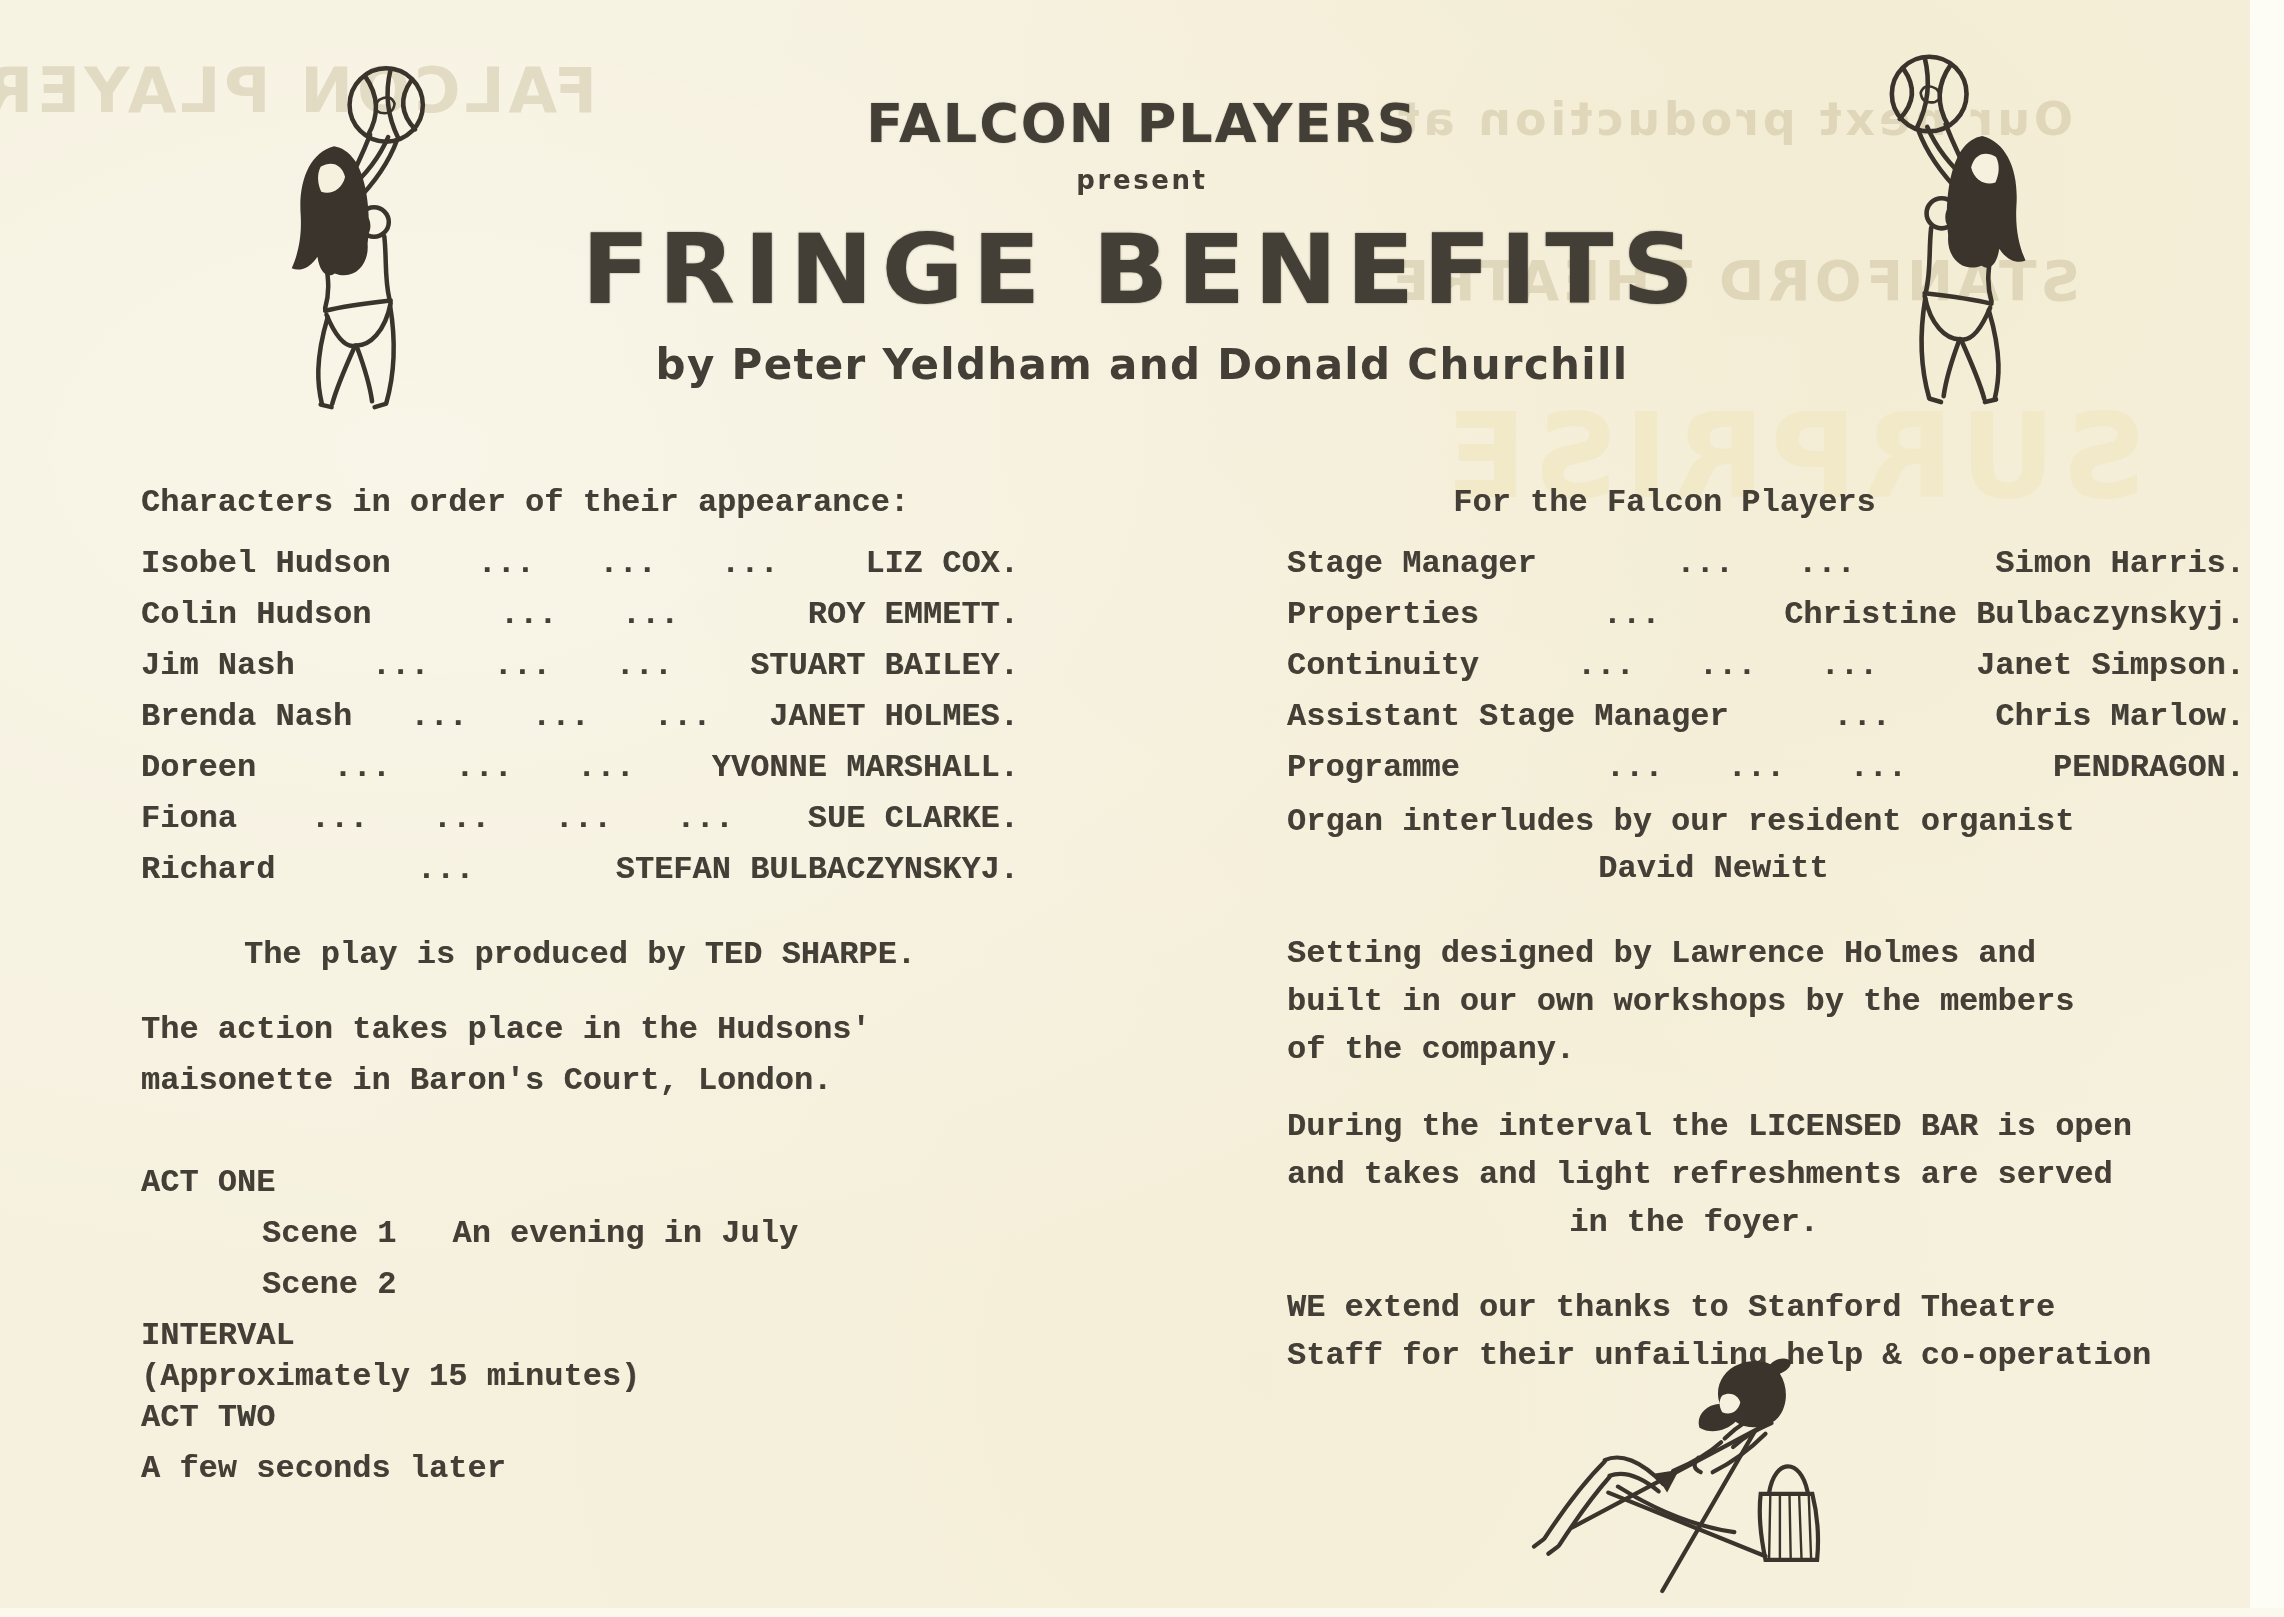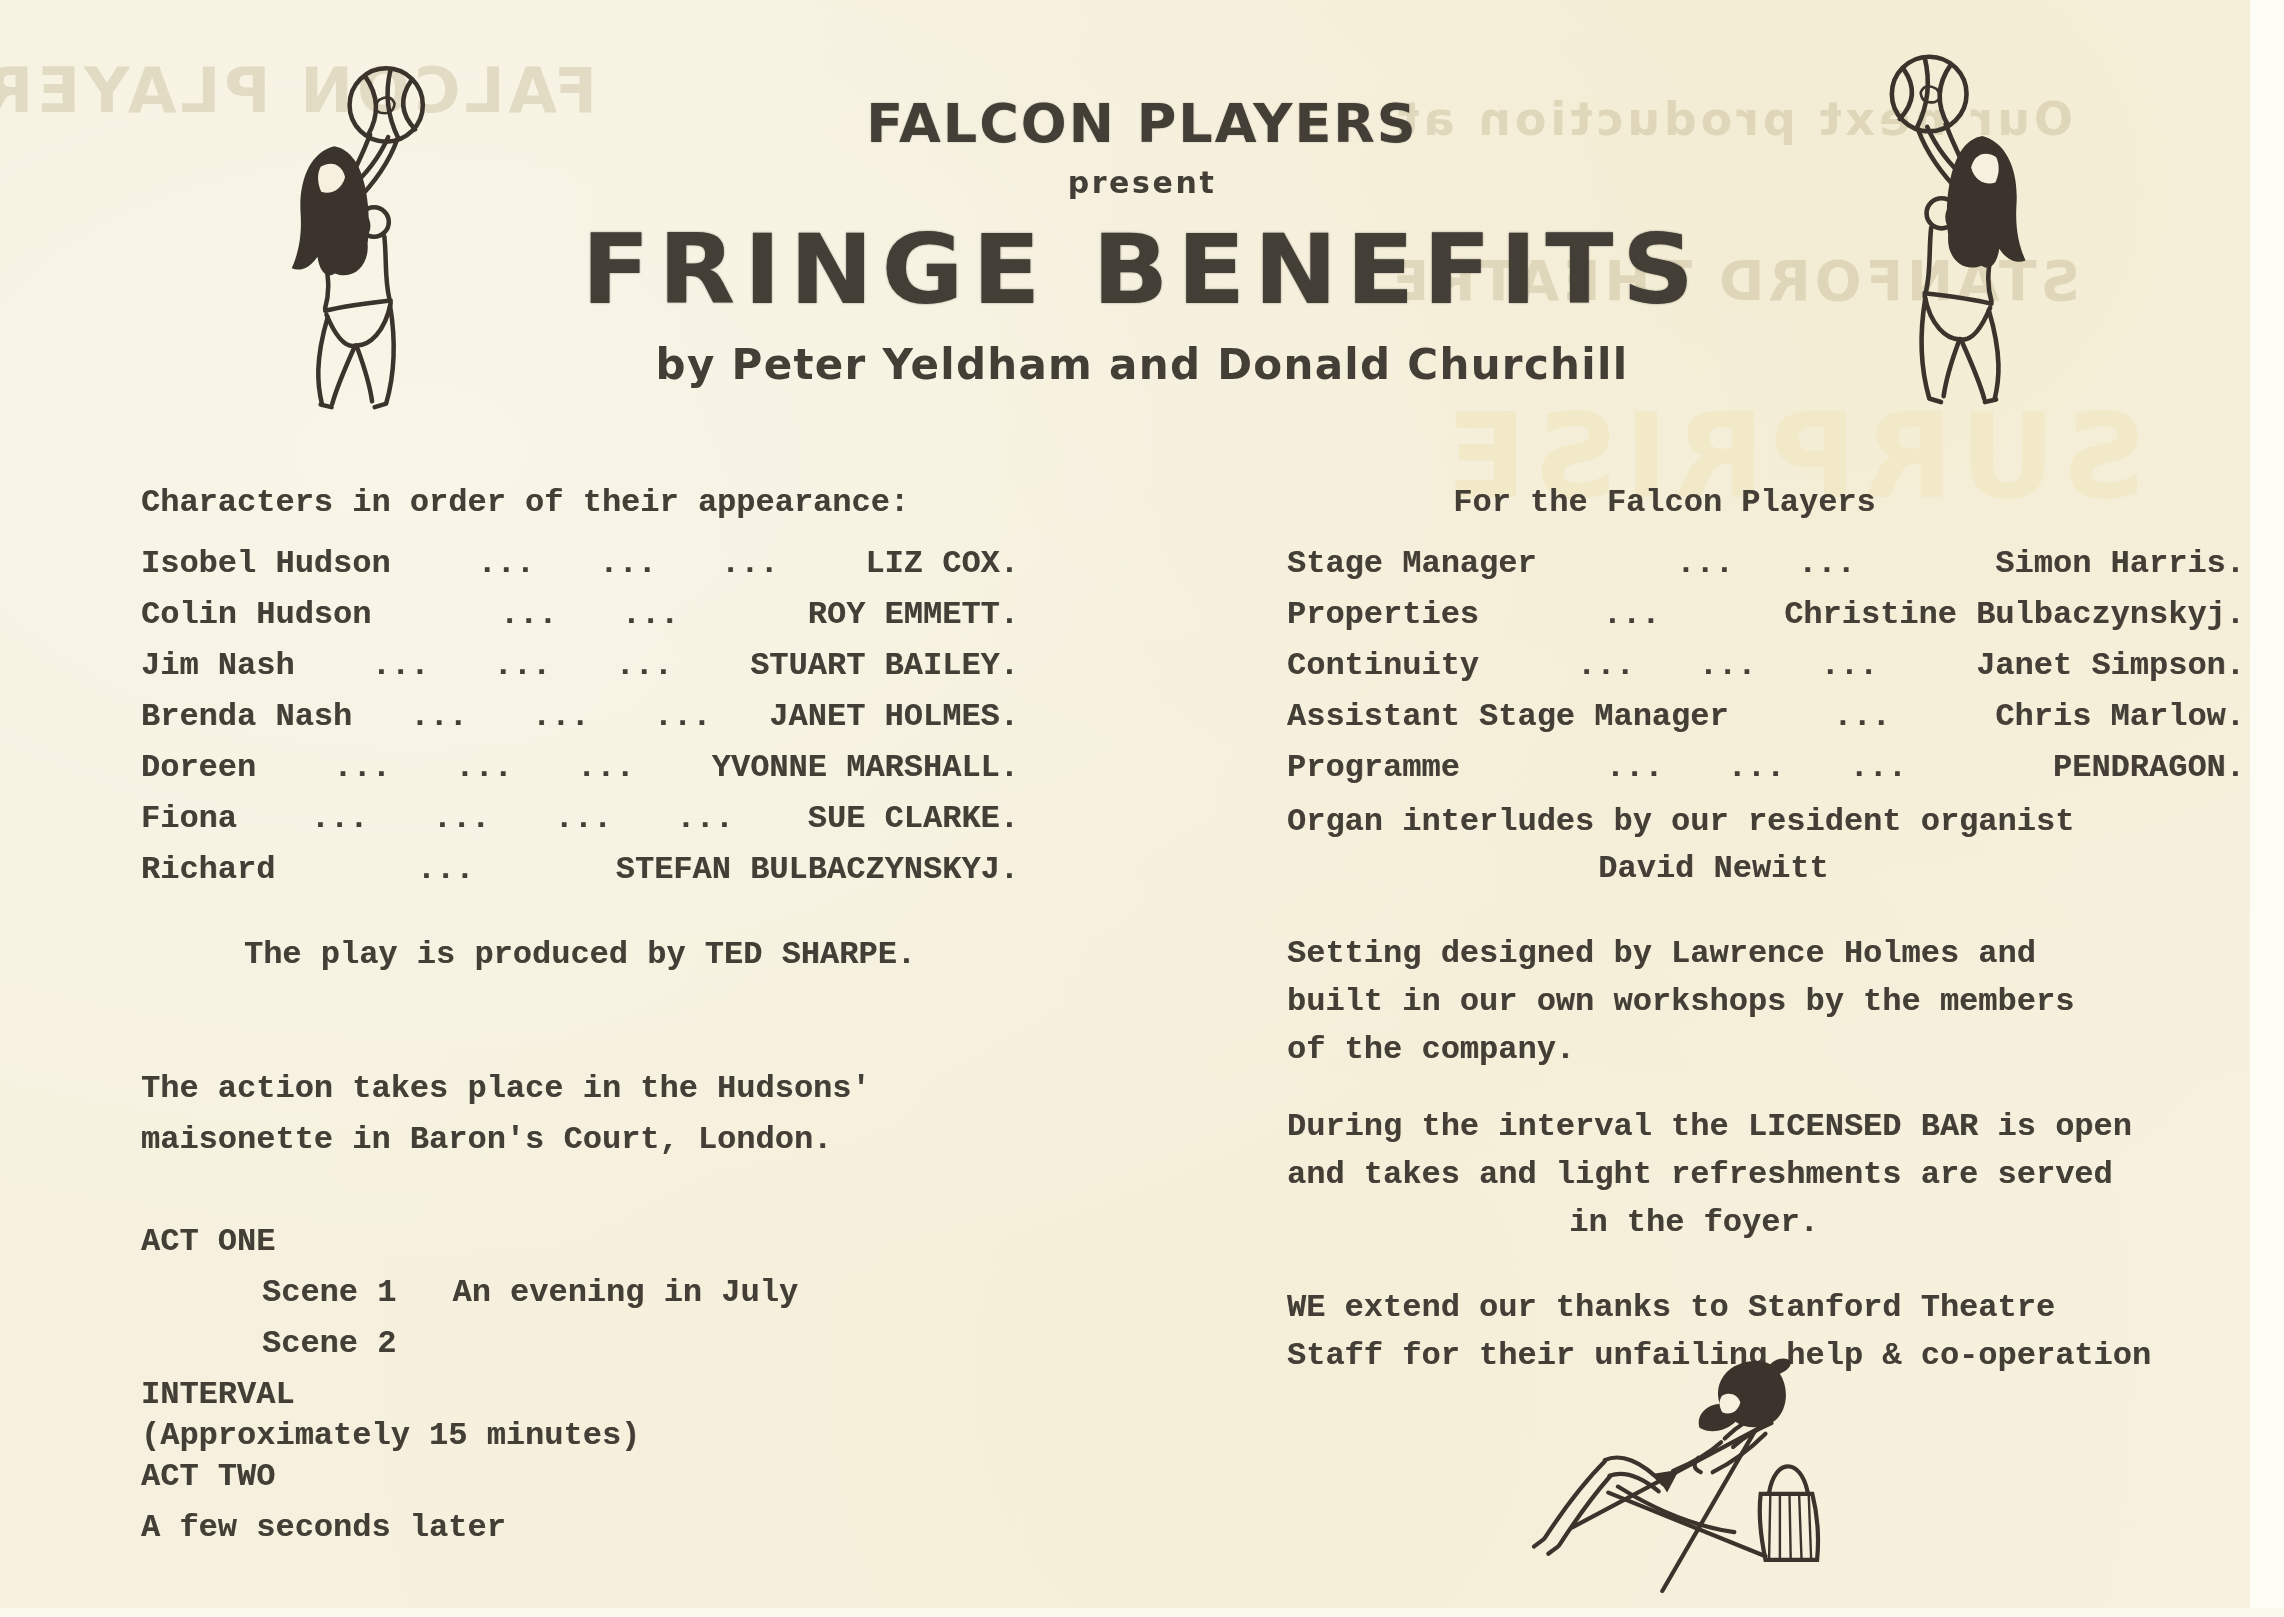--- a/index.html
+++ b/index.html
@@ -22,37 +22,37 @@
   
   .bleed{position:absolute;transform:scaleX(-1);font-family:"DejaVu Sans",sans-serif;
     font-weight:bold;color:rgba(168,152,106,0.26);white-space:nowrap;letter-spacing:3.9px;}
   .bleed.big{color:rgba(240,231,196,0.85);}
 
   
   .header{position:absolute;left:0;top:0;width:2284px;text-align:center;
     font-family:"DejaVu Sans",sans-serif;font-weight:bold;color:#433e36;}
   .company{position:absolute;left:0;top:92px;width:100%;font-size:54px;letter-spacing:2px;
     text-shadow:0 0 1.3px rgba(60,54,44,0.5);}
-  .present{position:absolute;left:0;top:165px;width:100%;font-size:30px;letter-spacing:2.6px;}
+  .present{position:absolute;left:0;top:165px;width:100%;font-size:26px;letter-spacing:2.6px;}
   .play-title{position:absolute;left:0;top:211px;width:100%;font-size:100px;letter-spacing:8.5px;
     transform:scaleY(0.97);text-shadow:0 0 2px rgba(55,50,42,0.55);}
   .byline{position:absolute;left:0;top:340px;width:100%;font-size:42px;letter-spacing:1.3px;}
 
   
   .tw{font-family:"Liberation Mono",monospace;font-weight:700;font-size:32px;
     color:#433e36;text-shadow:0.3px 0 0 rgba(62,56,46,0.45);}
   .col-left{position:absolute;left:141px;top:484px;width:878px;}
   .col-right{position:absolute;left:1287px;top:484px;width:958px;}
   .tw-heading{white-space:nowrap;height:43px;}
   .tw-heading.centered{text-align:center;width:755px;}
   .rows{margin-top:18.4px;}
   .trow{display:flex;align-items:baseline;height:51px;white-space:nowrap;}
   .trow .mid{flex:1;text-align:center;word-spacing:45px;overflow:hidden;}
   .producer{height:43px;text-align:center;margin-top:34px;}
-  .setting{margin-top:84px;line-height:51px;white-space:nowrap;}
+  .setting{margin-top:25px;line-height:51px;white-space:nowrap;}
   .acts{width:912px;margin-top:58px;}
   .act-center{text-align:left;height:51px;}
   .act-center.tight{height:41px;}
   .scene-row{display:flex;gap:56px;padding-left:121px;height:51px;white-space:nowrap;}
   .organ-line{margin-top:2.6px;height:47px;white-space:nowrap;}
   .organist{width:853px;text-align:center;height:51px;}
   .para{margin-top:29px;line-height:48px;white-space:nowrap;}
   .para .centered-line{width:814px;text-align:center;}
   .para.thanks{margin-top:37px;}
 

